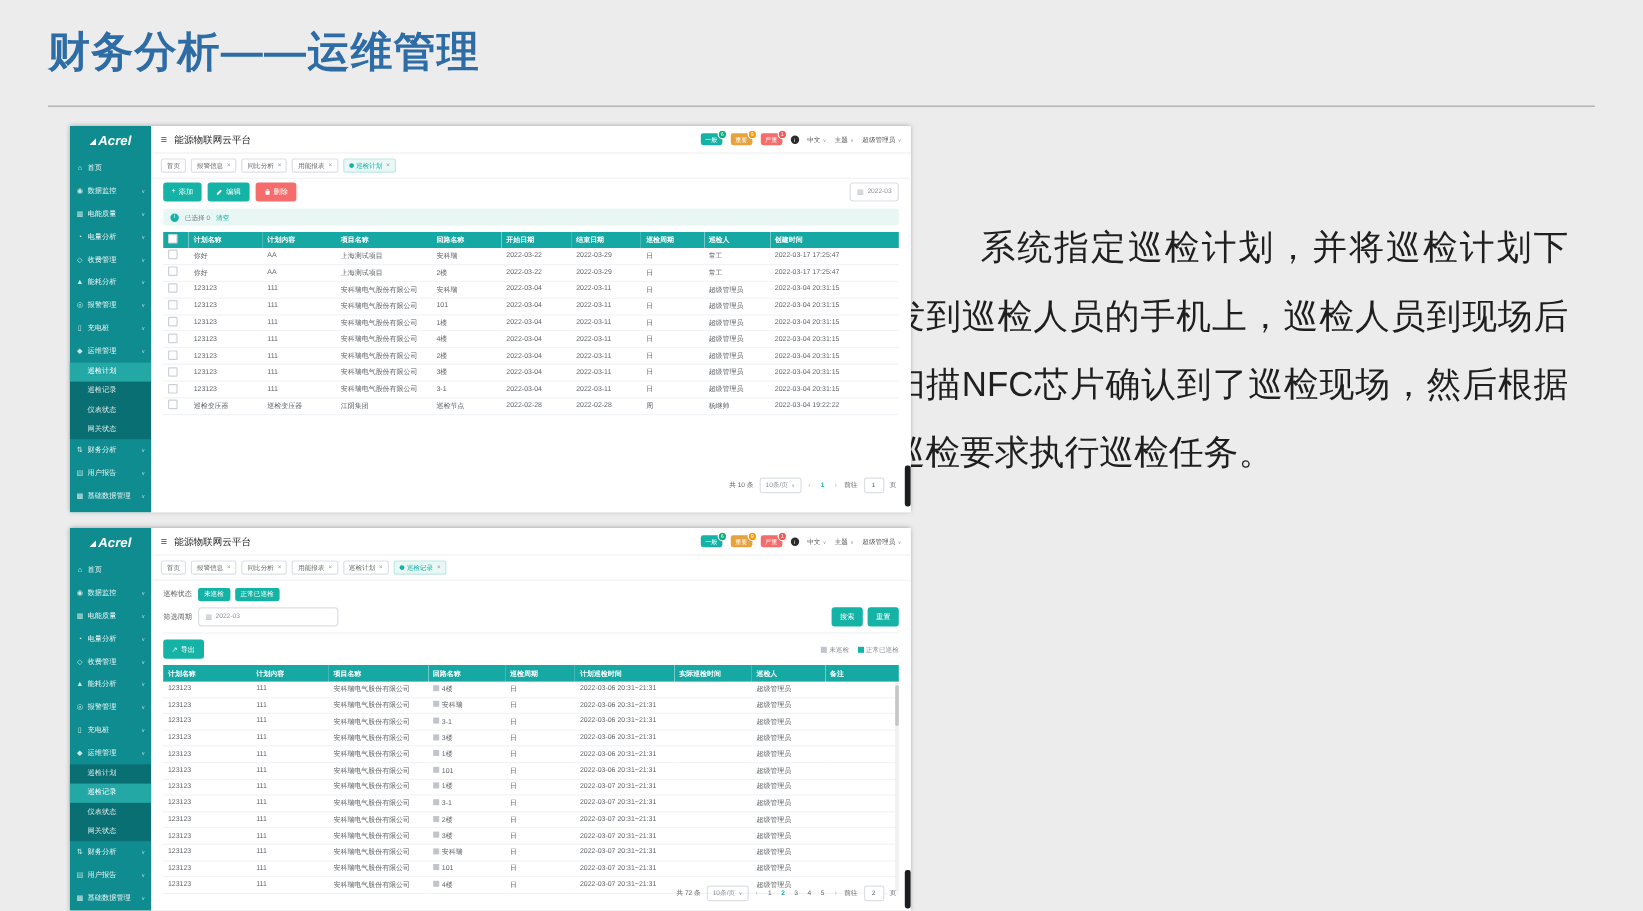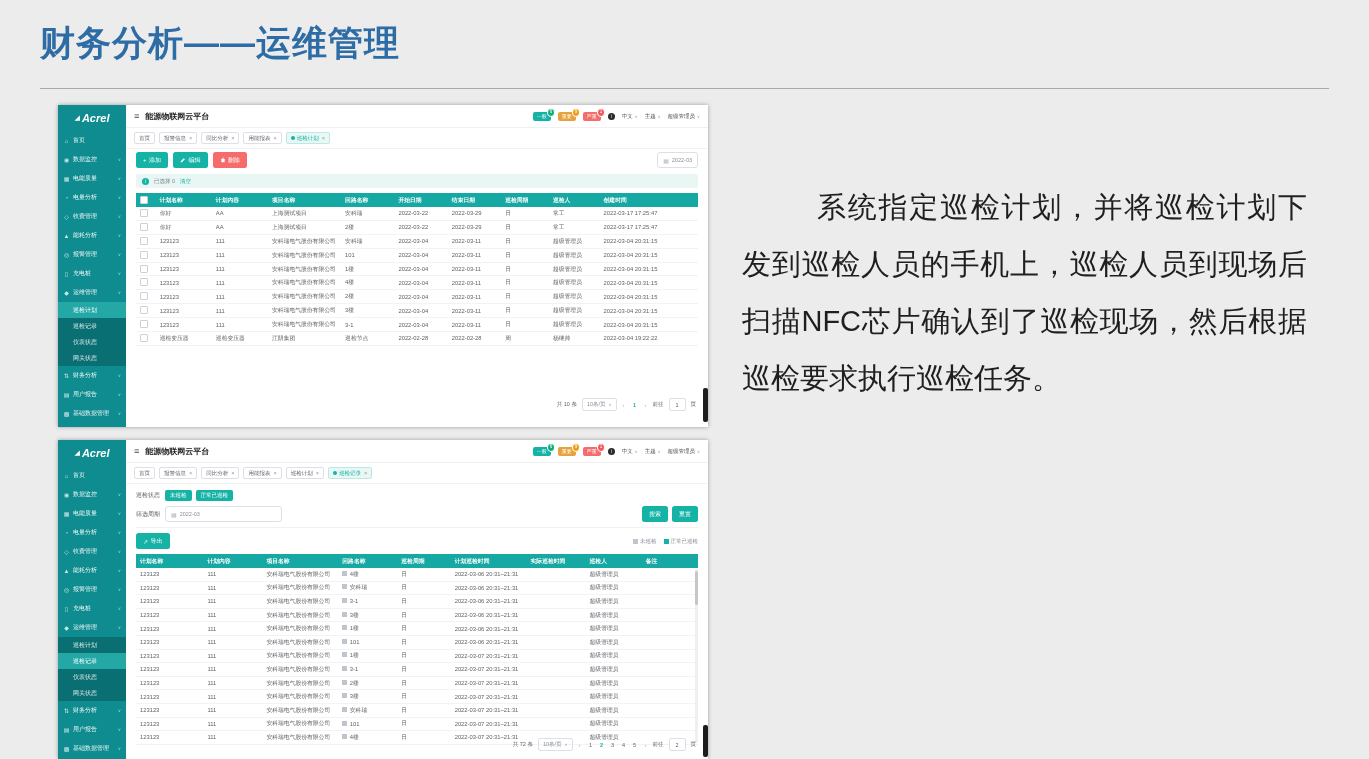--- a/index.html
+++ b/index.html
@@ -8,21 +8,21 @@
 
   
   .slide-title{position:absolute;left:40px;top:20px;font-size:35px;font-weight:bold;
                color:#2d6ca5;letter-spacing:1px;}
   .title-rule{position:absolute;left:40px;right:40px;top:88px;height:0;
               border-top:1px solid #a9a9a9;}
   .desc{position:absolute;left:742px;top:150px;width:565px;font-size:29px;color:#1f1f1f;
         line-height:57px;text-indent:75px;text-align:justify;}
 
   
-  .shot{position:absolute;left:58px;width:650px;background:#fff;
+  .shot{position:absolute;left:58px;width:701px;background:#fff;
         box-shadow:0 0 4px rgba(0,0,0,.35);overflow:hidden;}
   #shot1{top:105px;height:322px;}
   #shot2{top:440px;height:319px;}
 
   
   .sidebar{position:absolute;left:0;top:0;bottom:0;width:68px;background:#0e8c8f;overflow:hidden;}
   .logo{height:26px;display:flex;align-items:center;justify-content:center;gap:2px;
         color:#fff;font-weight:bold;font-style:italic;font-size:11px;}
   .logo-mark{font-size:7px;font-style:normal;}
   .m-item{height:19px;display:flex;align-items:center;gap:3px;padding:0 5px;
@@ -33,21 +33,21 @@
   .m-sub{background:#0a6f72;}
   .m-subitem{height:16px;line-height:16px;padding-left:15px;font-size:6px;
              color:rgba(255,255,255,.85);cursor:pointer;white-space:nowrap;}
   .m-subitem.active{background:#23a8a6;color:#fff;}
 
   
   .main{position:absolute;left:68px;right:0;top:0;bottom:0;background:#fff;}
   .navbar{height:22px;display:flex;align-items:center;gap:6px;padding:0 8px;
           border-bottom:1px solid #f0f0f0;}
   .burger{font-size:9px;color:#444;}
-  .app-title{font-size:8px;font-weight:bold;color:#222;white-space:nowrap;}
+  .app-title{font-size:8px;font-weight:normal;color:#222;white-space:nowrap;}
   .nav-right{margin-left:auto;display:flex;align-items:center;gap:7px;
              font-size:5.5px;color:#555;}
   .chip{position:relative;color:#fff;border-radius:2px;padding:1.5px 4px;font-size:5px;cursor:pointer;}
   .chip.teal{background:#14b3a6;}.chip.orange{background:#e6a23c;}.chip.red{background:#f56c6c;}
   .badge{position:absolute;top:-3.5px;right:-4.5px;min-width:6.5px;height:6.5px;line-height:6.5px;
          border-radius:4px;color:#fff;font-size:4.5px;text-align:center;border:.5px solid #fff;}
   .chip.teal .badge{background:#0ead7e;}
   .chip.orange .badge{background:#f39c12;}
   .chip.red .badge{background:#f25a5a;}
   .round{width:7px;height:7px;border-radius:50%;background:#2b2b2b;color:#fff;font-size:4.5px;

